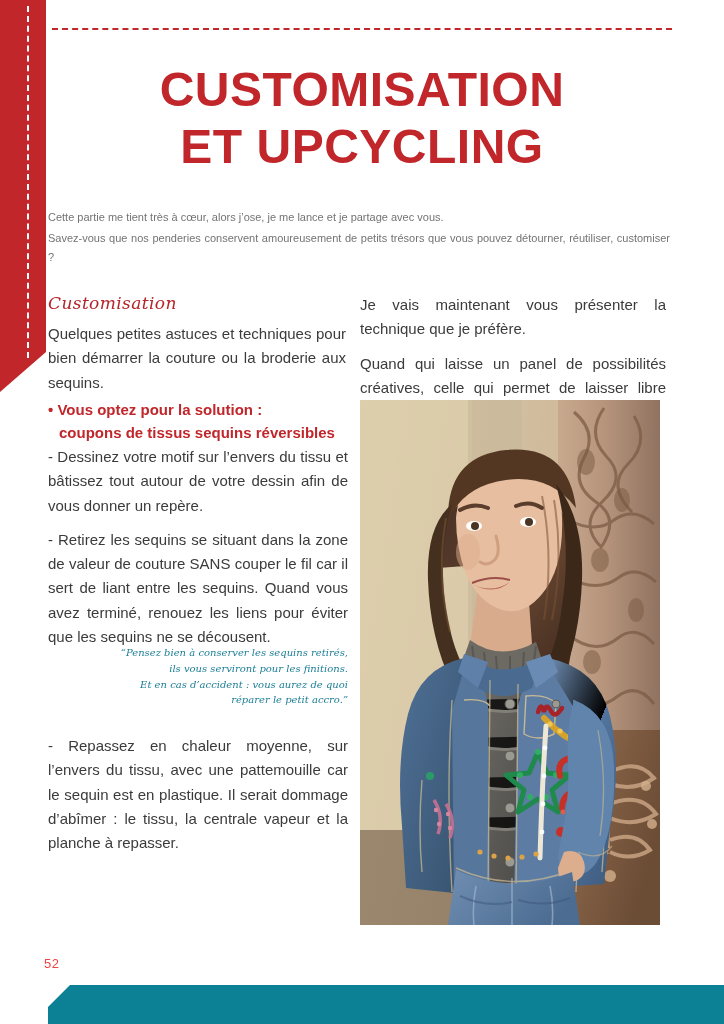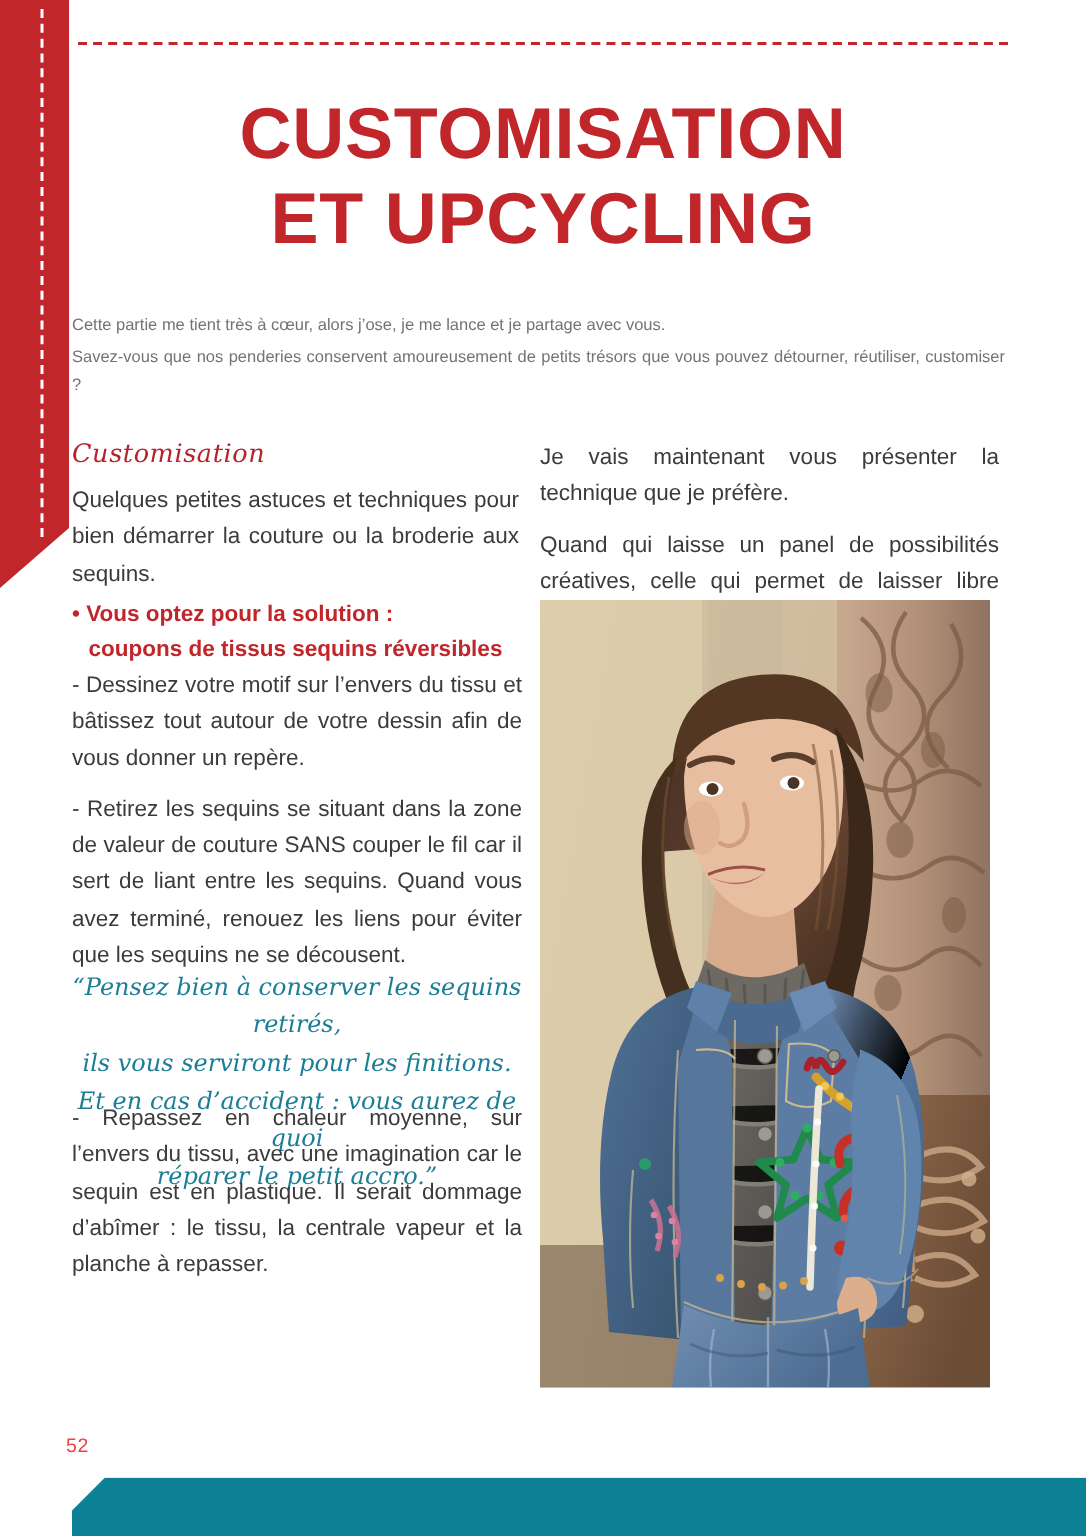--- a/index.html
+++ b/index.html
@@ -132,23 +132,23 @@
 
   
   #quote {
     position: absolute;
     left: 48px;
     top: 645px;
     width: 300px;
     color: #1C7E96;
     font-family: "DejaVu Serif", serif;
     font-style: italic;
-    font-size: 16px;
+    font-size: 10px;
     line-height: 1.58;
-    text-align: center;
+    text-align: right;
   }
   #quote span { display: block; }
 
   
   #instructions2 {
     position: absolute;
     left: 48px;
     top: 734px;
     width: 300px;
   }
@@ -227,21 +227,21 @@
 </div>
 
 <div id="quote">
   <span>“Pensez bien à conserver les sequins retirés,</span>
   <span>ils vous serviront pour les finitions.</span>
   <span>Et en cas d’accident : vous aurez de quoi</span>
   <span>réparer le petit accro.”</span>
 </div>
 
 <div id="instructions2">
-  <p class="body-p last">- Repassez en chaleur moyenne, sur l’envers du tissu, avec une imagination car le sequin est en plastique. Il serait dommage d’abîmer : le tissu, la centrale vapeur et la planche à repasser.</p>
+  <p class="body-p last">- Repassez en chaleur moyenne, sur l’envers du tissu, avec une pattemouille car le sequin est en plastique. Il serait dommage d’abîmer : le tissu, la centrale vapeur et la planche à repasser.</p>
 </div>
 
 <div id="photo">
   <svg viewBox="0 0 300 525" xmlns="http://www.w3.org/2000/svg" role="img">
     <defs>
       <linearGradient id="wallA" x1="0" y1="0" x2="1" y2="0.3">
         <stop offset="0" stop-color="#d9c9a6"></stop>
         <stop offset="0.45" stop-color="#cdbb9a"></stop>
         <stop offset="1" stop-color="#b99c84"></stop>
       </linearGradient>

